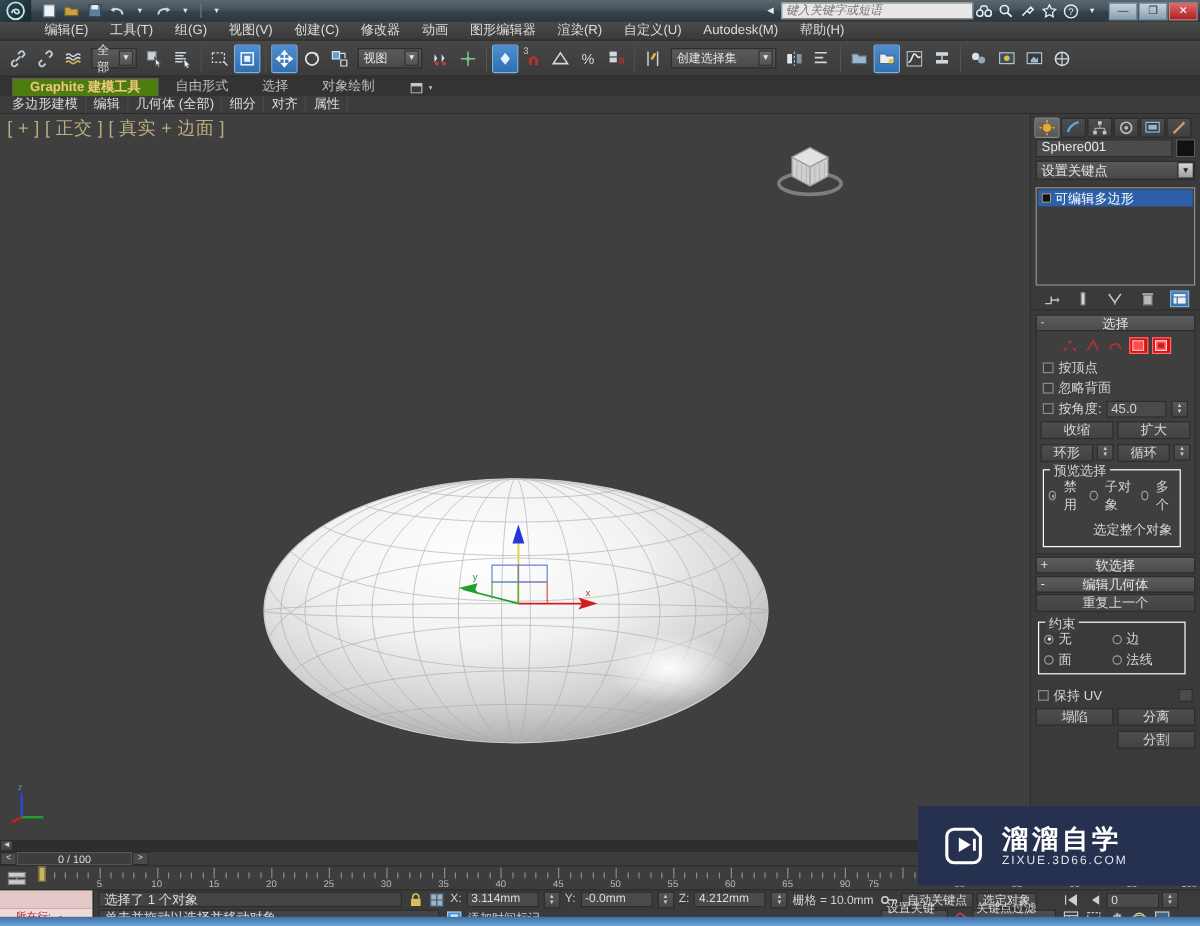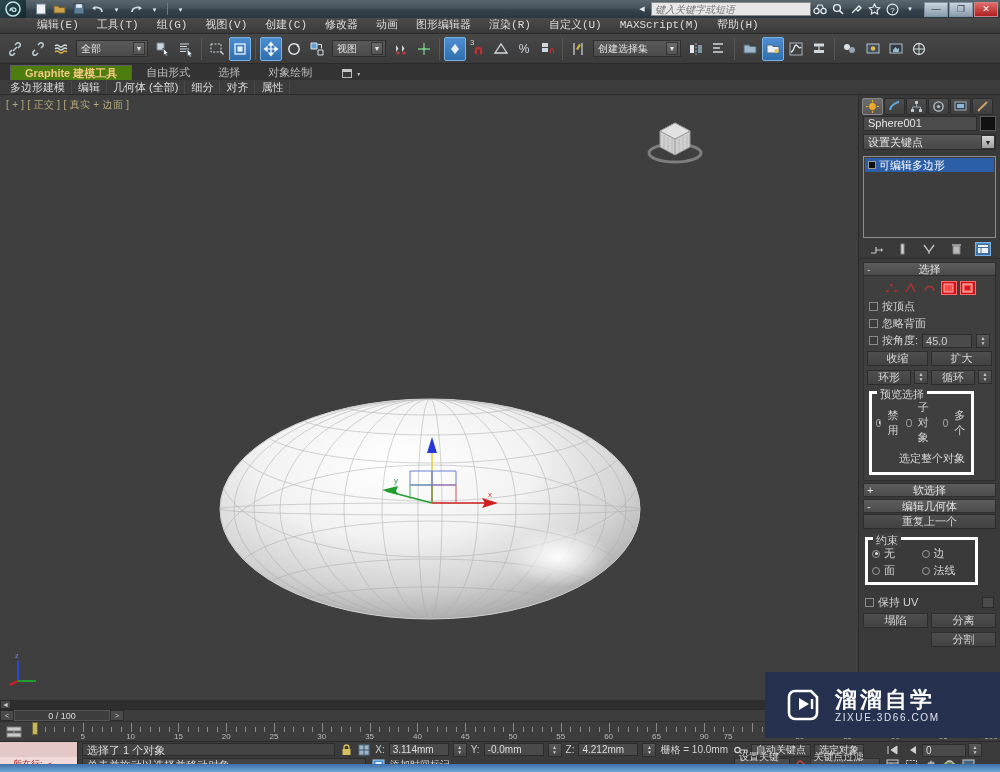--- a/index.html
+++ b/index.html
@@ -42,21 +42,20 @@
   .wbtn { width:24px; height:15px; margin-left:1px; border:1px solid #7d93a5;
           display:flex;align-items:center;justify-content:center; font-size:9px; color:#fff;
           background:linear-gradient(to bottom,#c8d4de,#8c9eac); color:#2b3740;}
   .wbtn.close { background:linear-gradient(to bottom,#e06a6a,#b02020); color:#fff; border-color:#cf8383;}
 
   
   .menubar {
     height:16px; flex:0 0 16px; display:flex; align-items:center;
     background:linear-gradient(to bottom,#4a4a4a,#3a3a3a); border-bottom:1px solid #2b2b2b;
     padding-left:28px;
-    font-family:Liberation Mono, monospace;
   }
   .menubar .mi { padding:0 9px; line-height:15px; color:#dcdcdc; font-size:11px; }
 
   
   .toolbar {
     height:30px; flex:0 0 30px; display:flex; align-items:center;
     background:linear-gradient(to bottom,#474747,#3b3b3b); border-bottom:1px solid #2a2a2a;
     padding-left:4px; gap:1px; overflow:hidden;
   }
   .tbtn { width:22px; height:24px; display:flex; align-items:center; justify-content:center;
@@ -81,21 +80,21 @@
   .rib-tabs .rtico { margin-left:14px; width:22px;height:13px; display:flex;align-items:center;justify-content:center;}
   .rib-sub { height:14px; display:flex; align-items:center; background:#3c3c3c; padding-left:4px; }
   .rib-sub .rs { padding:0 6px; font-size:11px; color:#dcdcdc; line-height:13px;
                  border-right:1px solid #4a4a4a; }
 
   
   .body { flex:1; display:flex; min-height:0; }
 
   
   .viewport { flex:1; position:relative; background:#3f3f3f; overflow:hidden; }
-  .vp-label { position:absolute; top:3px; left:6px; color:#b8ab7e; font-size:10px; letter-spacing:.3px;}
+  .vp-label { position:absolute; top:3px; left:6px; color:#b8ab7e; font-size:15px; letter-spacing:.3px;}
   .vcube { position:absolute; right:148px; top:16px; width:70px; height:58px; }
   .axis-tripod { position:absolute; left:8px; bottom:22px; width:40px; height:40px; }
   .vp-scroll-h { position:absolute; left:0; right:0; bottom:0; height:9px; background:#333; display:flex; }
   .vp-scroll-h .arrow { width:11px; background:#4a4a4a; border:1px solid #2a2a2a; color:#cfcfcf;
                         font-size:7px; display:flex;align-items:center;justify-content:center;}
   .vp-scroll-h .track { flex:1; background:#2e2e2e; }
 
   
   .cmdpanel { flex:0 0 142px; background:#3a3a3a; border-left:1px solid #2a2a2a;
               display:flex; flex-direction:column; }
@@ -137,21 +136,21 @@
   .chk { width:9px;height:9px; background:#3b3b3b; border:1px solid #8a8a8a; }
   .spin { width:14px;height:14px; background:linear-gradient(to bottom,#565656,#464646);
           border:1px solid #2e2e2e; display:flex;flex-direction:column;align-items:center;
           justify-content:center; color:#ccc; font-size:5px; line-height:5px;}
   .numfield { flex:1; height:14px; background:#4a4a4a; border:1px solid #2c2c2c; color:#cfcfcf;
               font-size:11px; padding:0 3px; line-height:12px;}
   .btnrow { display:flex; gap:3px; padding:2px 0; }
   .pbtn { flex:1; height:15px; background:linear-gradient(to bottom,#4e4e4e,#424242);
           border:1px solid #2d2d2d; color:#d8d8d8; font-size:11px;
           display:flex;align-items:center;justify-content:center; }
-  .grpbox { border:3px solid #ffffff; margin:4px 18px 2px 2px; padding:6px 4px 4px 4px; position:relative; }
+  .grpbox { border:1px solid #ffffff; margin:4px 8px 2px 2px; padding:6px 4px 4px 4px; position:relative; }
   .grpbox .lg { position:absolute; top:-7px; left:5px; background:#3f3f3f; padding:0 3px;
                 font-size:11px; color:#d2d2d2; }
   .radio { width:8px;height:8px; border-radius:50%; border:1px solid #9a9a9a; background:#3b3b3b;
            display:inline-block; position:relative; }
   .radio.on::after{content:''; position:absolute; inset:1.5px; border-radius:50%; background:#e8e8e8;}
   .rrow { display:flex; align-items:center; gap:4px; font-size:11px; color:#d5d5d5; }
   .collap { margin:2px 4px 0 4px; height:14px; background:linear-gradient(to bottom,#5d5d5d,#4b4b4b);
             border:1px solid #2e2e2e; color:#e2e2e2; font-size:11px;
             display:flex;align-items:center;justify-content:center; position:relative;}
   .collap .pm { position:absolute; left:3px; }
@@ -295,21 +294,21 @@
     <div class="mi">编辑(E)</div>
     <div class="mi">工具(T)</div>
     <div class="mi">组(G)</div>
     <div class="mi">视图(V)</div>
     <div class="mi">创建(C)</div>
     <div class="mi">修改器</div>
     <div class="mi">动画</div>
     <div class="mi">图形编辑器</div>
     <div class="mi">渲染(R)</div>
     <div class="mi">自定义(U)</div>
-    <div class="mi">MAXScript(M)</div>
+    <div class="mi">Autodesk(M)</div>
     <div class="mi">帮助(H)</div>
   </div>
 
   <div class="toolbar">
     <div class="tbtn">
       <svg width="16" height="16" viewBox="0 0 16 16">
           <path d="M5 9l-2 2a2.2 2.2 0 003 3l2-2M11 7l2-2a2.2 2.2 0 00-3-3l-2 2" fill="none" stroke="#bfd0db" stroke-width="1.5"></path>
           <path d="M6 10l4-4" stroke="#bfd0db" stroke-width="1.5"></path>
         </svg>
     </div>
@@ -318,21 +317,21 @@
           <path d="M5 9l-2 2a2.2 2.2 0 003 3l2-2" fill="none" stroke="#bfd0db" stroke-width="1.5"></path>
           <path d="M11 7l2-2a2.2 2.2 0 00-3-3l-2 2" fill="none" stroke="#bfd0db" stroke-width="1.5"></path>
         </svg>
     </div>
     <div class="tbtn">
       <svg width="16" height="16" viewBox="0 0 16 16">
           <path d="M2 5q2-2 4 0t4 0 4 0M2 8q2-2 4 0t4 0 4 0" fill="none" stroke="#cfd8de" stroke-width="1.3"></path>
           <path d="M2 11q2-2 4 0t4 0 4 0" fill="none" stroke="#d8b341" stroke-width="1.3"></path>
         </svg>
     </div>
-    <div class="tb-combo" style="width:72px; margin:0 3px">
+    <div class="tb-combo" style="width:38px; margin:0 3px">
       <span class="cap">全部</span>
       <span class="arw">▼</span>
     </div>
     <div class="tbtn">
       <svg width="16" height="16" viewBox="0 0 16 16">
           <path d="M2 2h7v7H2z" fill="#c9d4dc" stroke="#7b8b97"></path>
           <path d="M8 7l5 5-1.6.4 1 2-1.4.6-1-2-1.2 1.2z" fill="#e8eef2" stroke="#48555e"></path>
         </svg>
     </div>
     <div class="tbtn">

